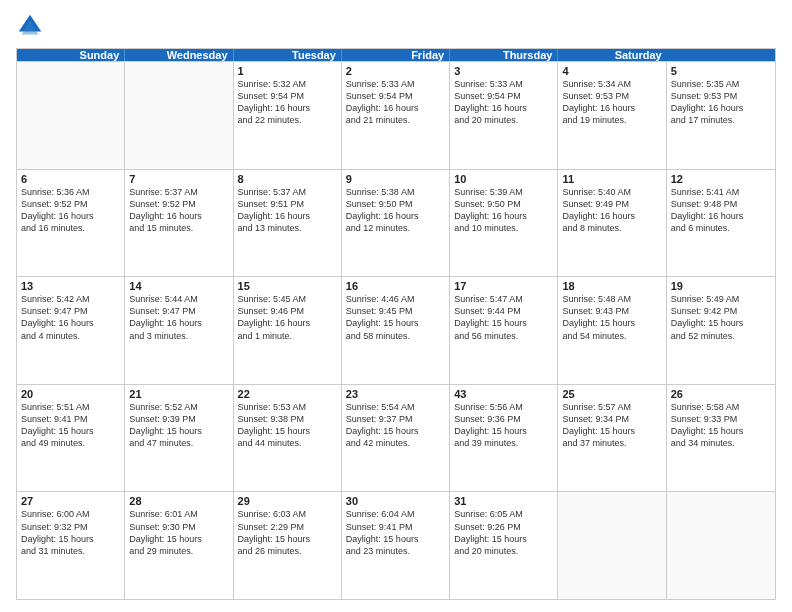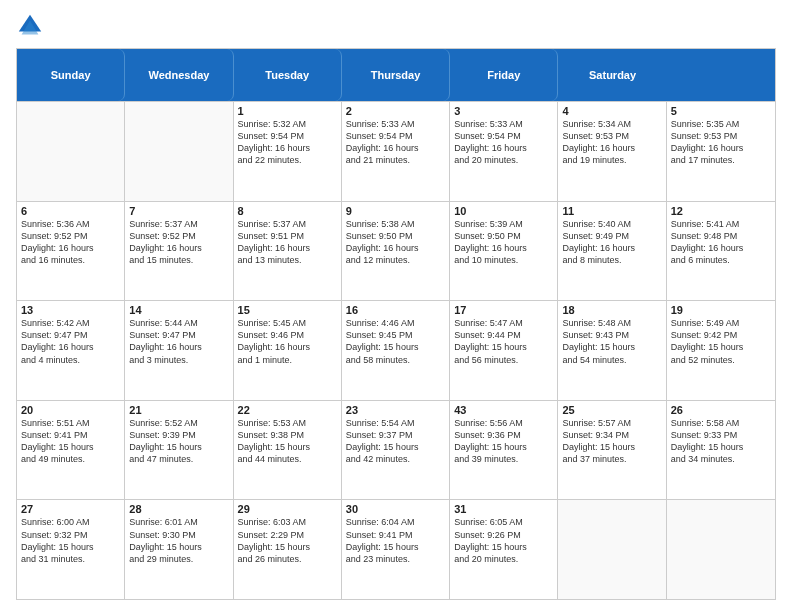--- a/index.html
+++ b/index.html
@@ -68,24 +68,23 @@
     }
     .cal-header {
       display: grid;
       grid-template-columns: repeat(7, 1fr);
       background: #1a6bbf;
     }
     .cal-header-cell {
       color: #fff;
       font-size: 11px;
       font-weight: bold;
-      padding: 20px 5px;
-      text-align: center;
+      padding: 0 5px;
+      text-align: right;
       border-right: 1px solid #4a8fd0;
-      border-radius: 7px;
     }
     .cal-header-cell:last-child { border-right: none; }
     .cal-body {
       flex: 1;
       display: grid;
       grid-template-rows: repeat(5, 1fr);
     }
     .cal-row {
       display: grid;
       grid-template-columns: repeat(7, 1fr);
@@ -135,22 +134,22 @@
       <div class="month-title"></div>
       <div class="subtitle"></div>
     </div>
   </div>
 
   <div class="calendar">
     <div class="cal-header" id="cal-header">
         <div class="cal-header-cell">Sunday</div>
         <div class="cal-header-cell">Wednesday</div>
         <div class="cal-header-cell">Tuesday</div>
+        <div class="cal-header-cell">Friday</div>
         <div class="cal-header-cell">Thursday</div>
-        <div class="cal-header-cell">Friday</div>
         <div class="cal-header-cell">Saturday</div>
       </div>
     <div class="cal-body" id="cal-body">
         <div class="cal-row">
           <div class="cal-cell empty"></div>
           <div class="cal-cell empty"></div>
           <div class="cal-cell">
             <span class="day-num">1</span>
             <span class="cell-line">Sunrise: 5:32 AM</span>
             <span class="cell-line">Sunset: 9:54 PM</span>

